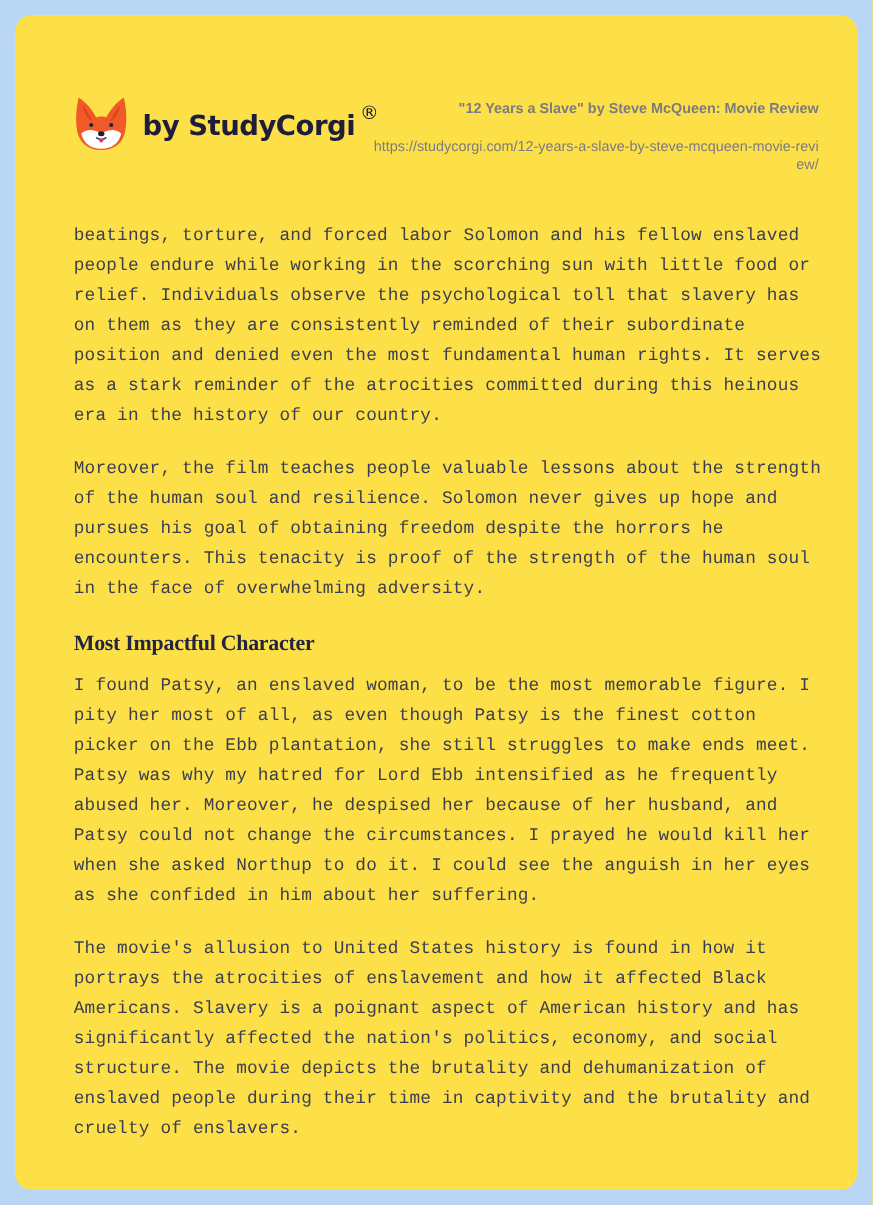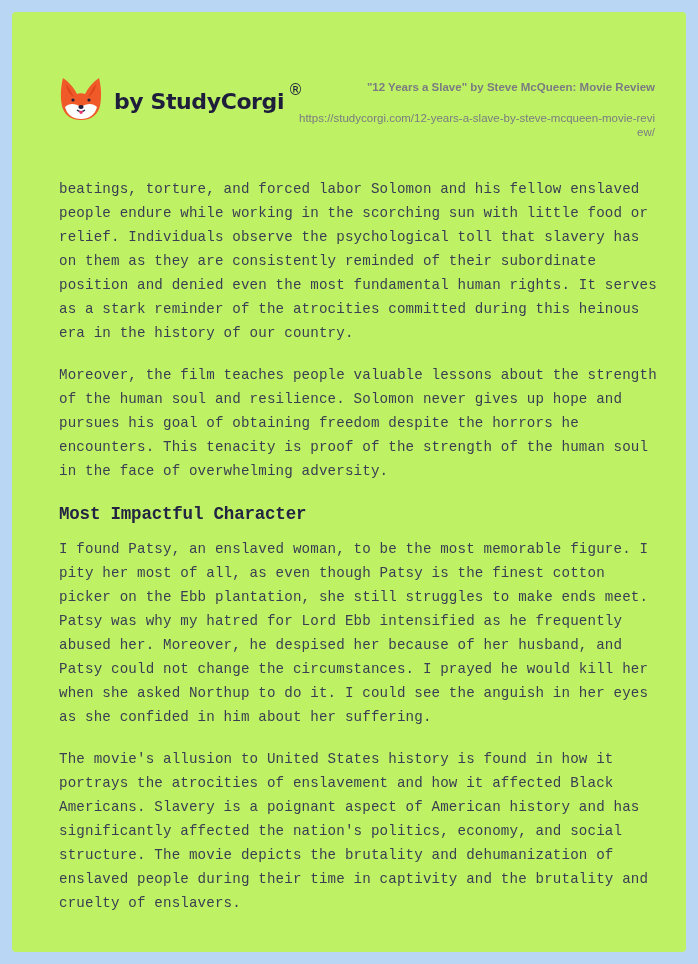--- a/index.html
+++ b/index.html
@@ -13,22 +13,22 @@
     position: relative;
     overflow: hidden;
     font-family: "Liberation Sans", "DejaVu Sans", sans-serif;
   }
   .card {
     position: absolute;
     left: 12px;
     top: 12px;
     width: 674px;
     height: 940px;
-    background: #bef264;
-    border-radius: 4px;
+    background: #fde047;
+    border-radius: 14px;
     overflow: hidden;
   }
   .header {
     position: absolute;
     left: 0;
     top: 0;
     width: 674px;
     height: 150px;
   }
   .logo {
@@ -92,21 +92,21 @@
   .content p {
     margin: 0 0 18px 0;
     font-family: Liberation Mono, monospace;
     font-size: 14.2px;
     line-height: 24px;
     color: #3b3e52;
     letter-spacing: 0.15px;
   }
   .content h2 {
     margin: 0 0 10px 0;
-    font-family: Liberation Mono, monospace;
+    font-family: Liberation Serif, serif;
     font-weight: bold;
     font-size: 17.5px;
     line-height: 26px;
     color: #232442;
     letter-spacing: -0.2px;
   }
 </style>
 </head>
 <body>
 

